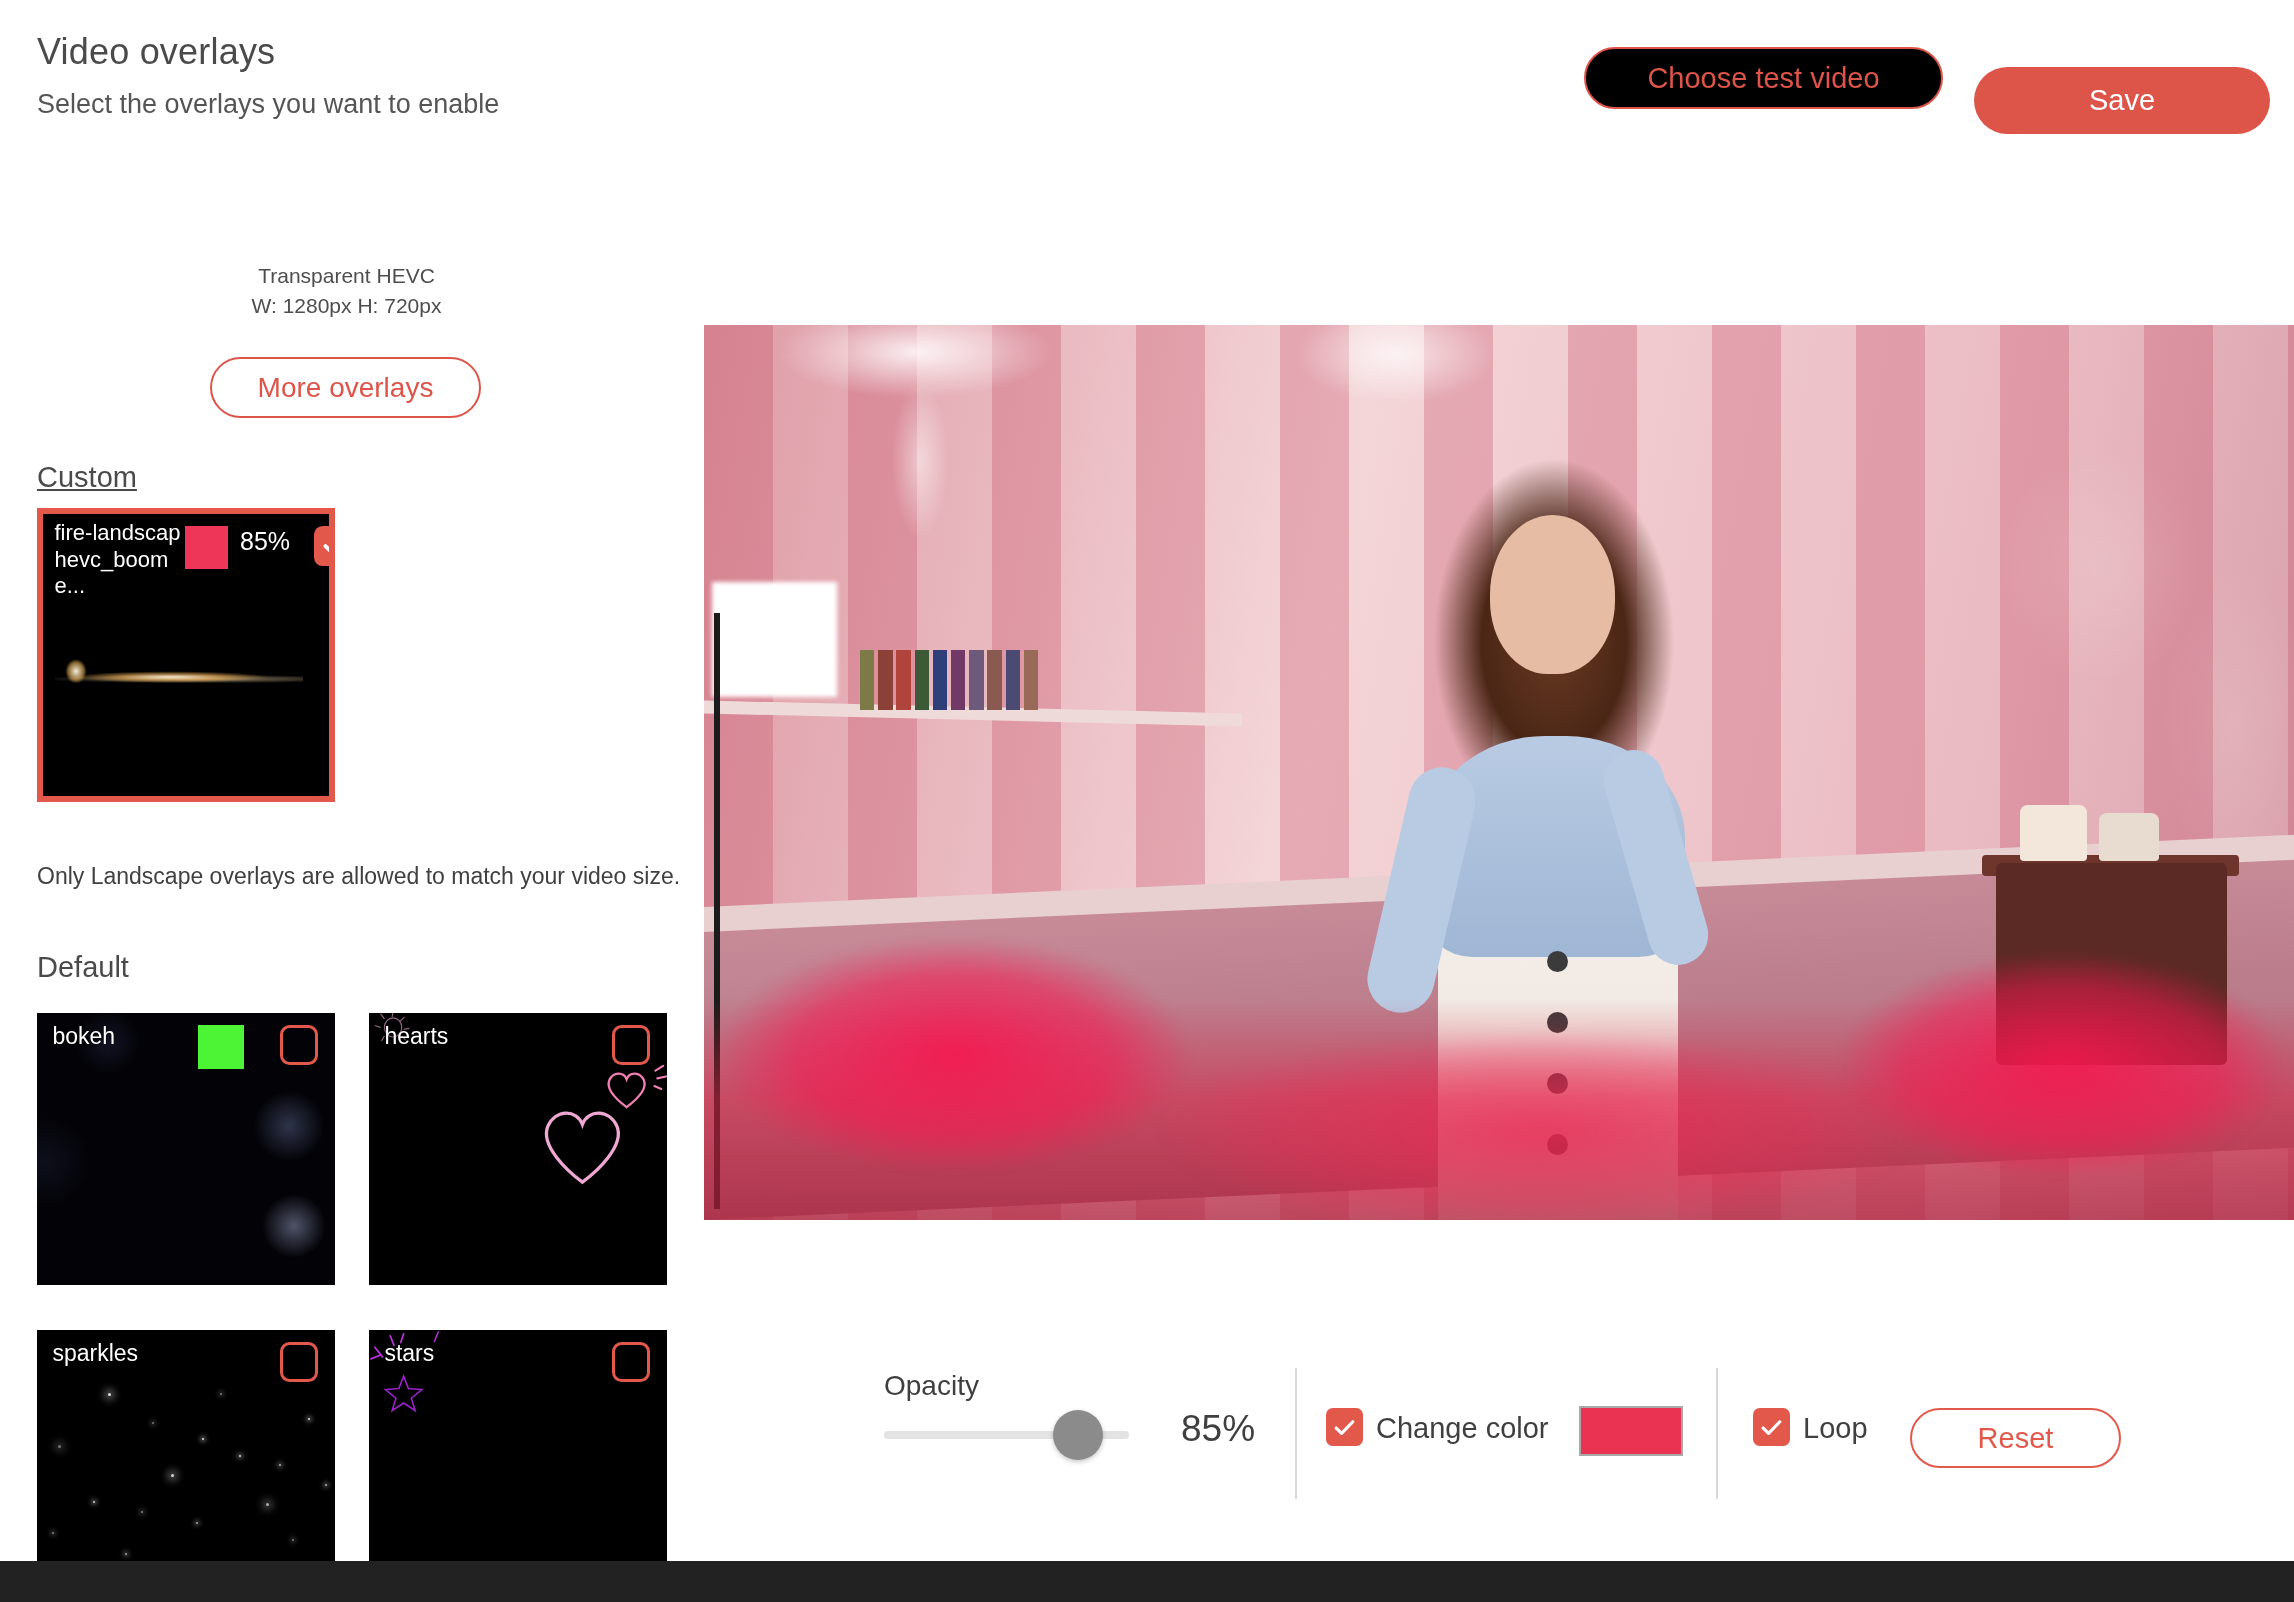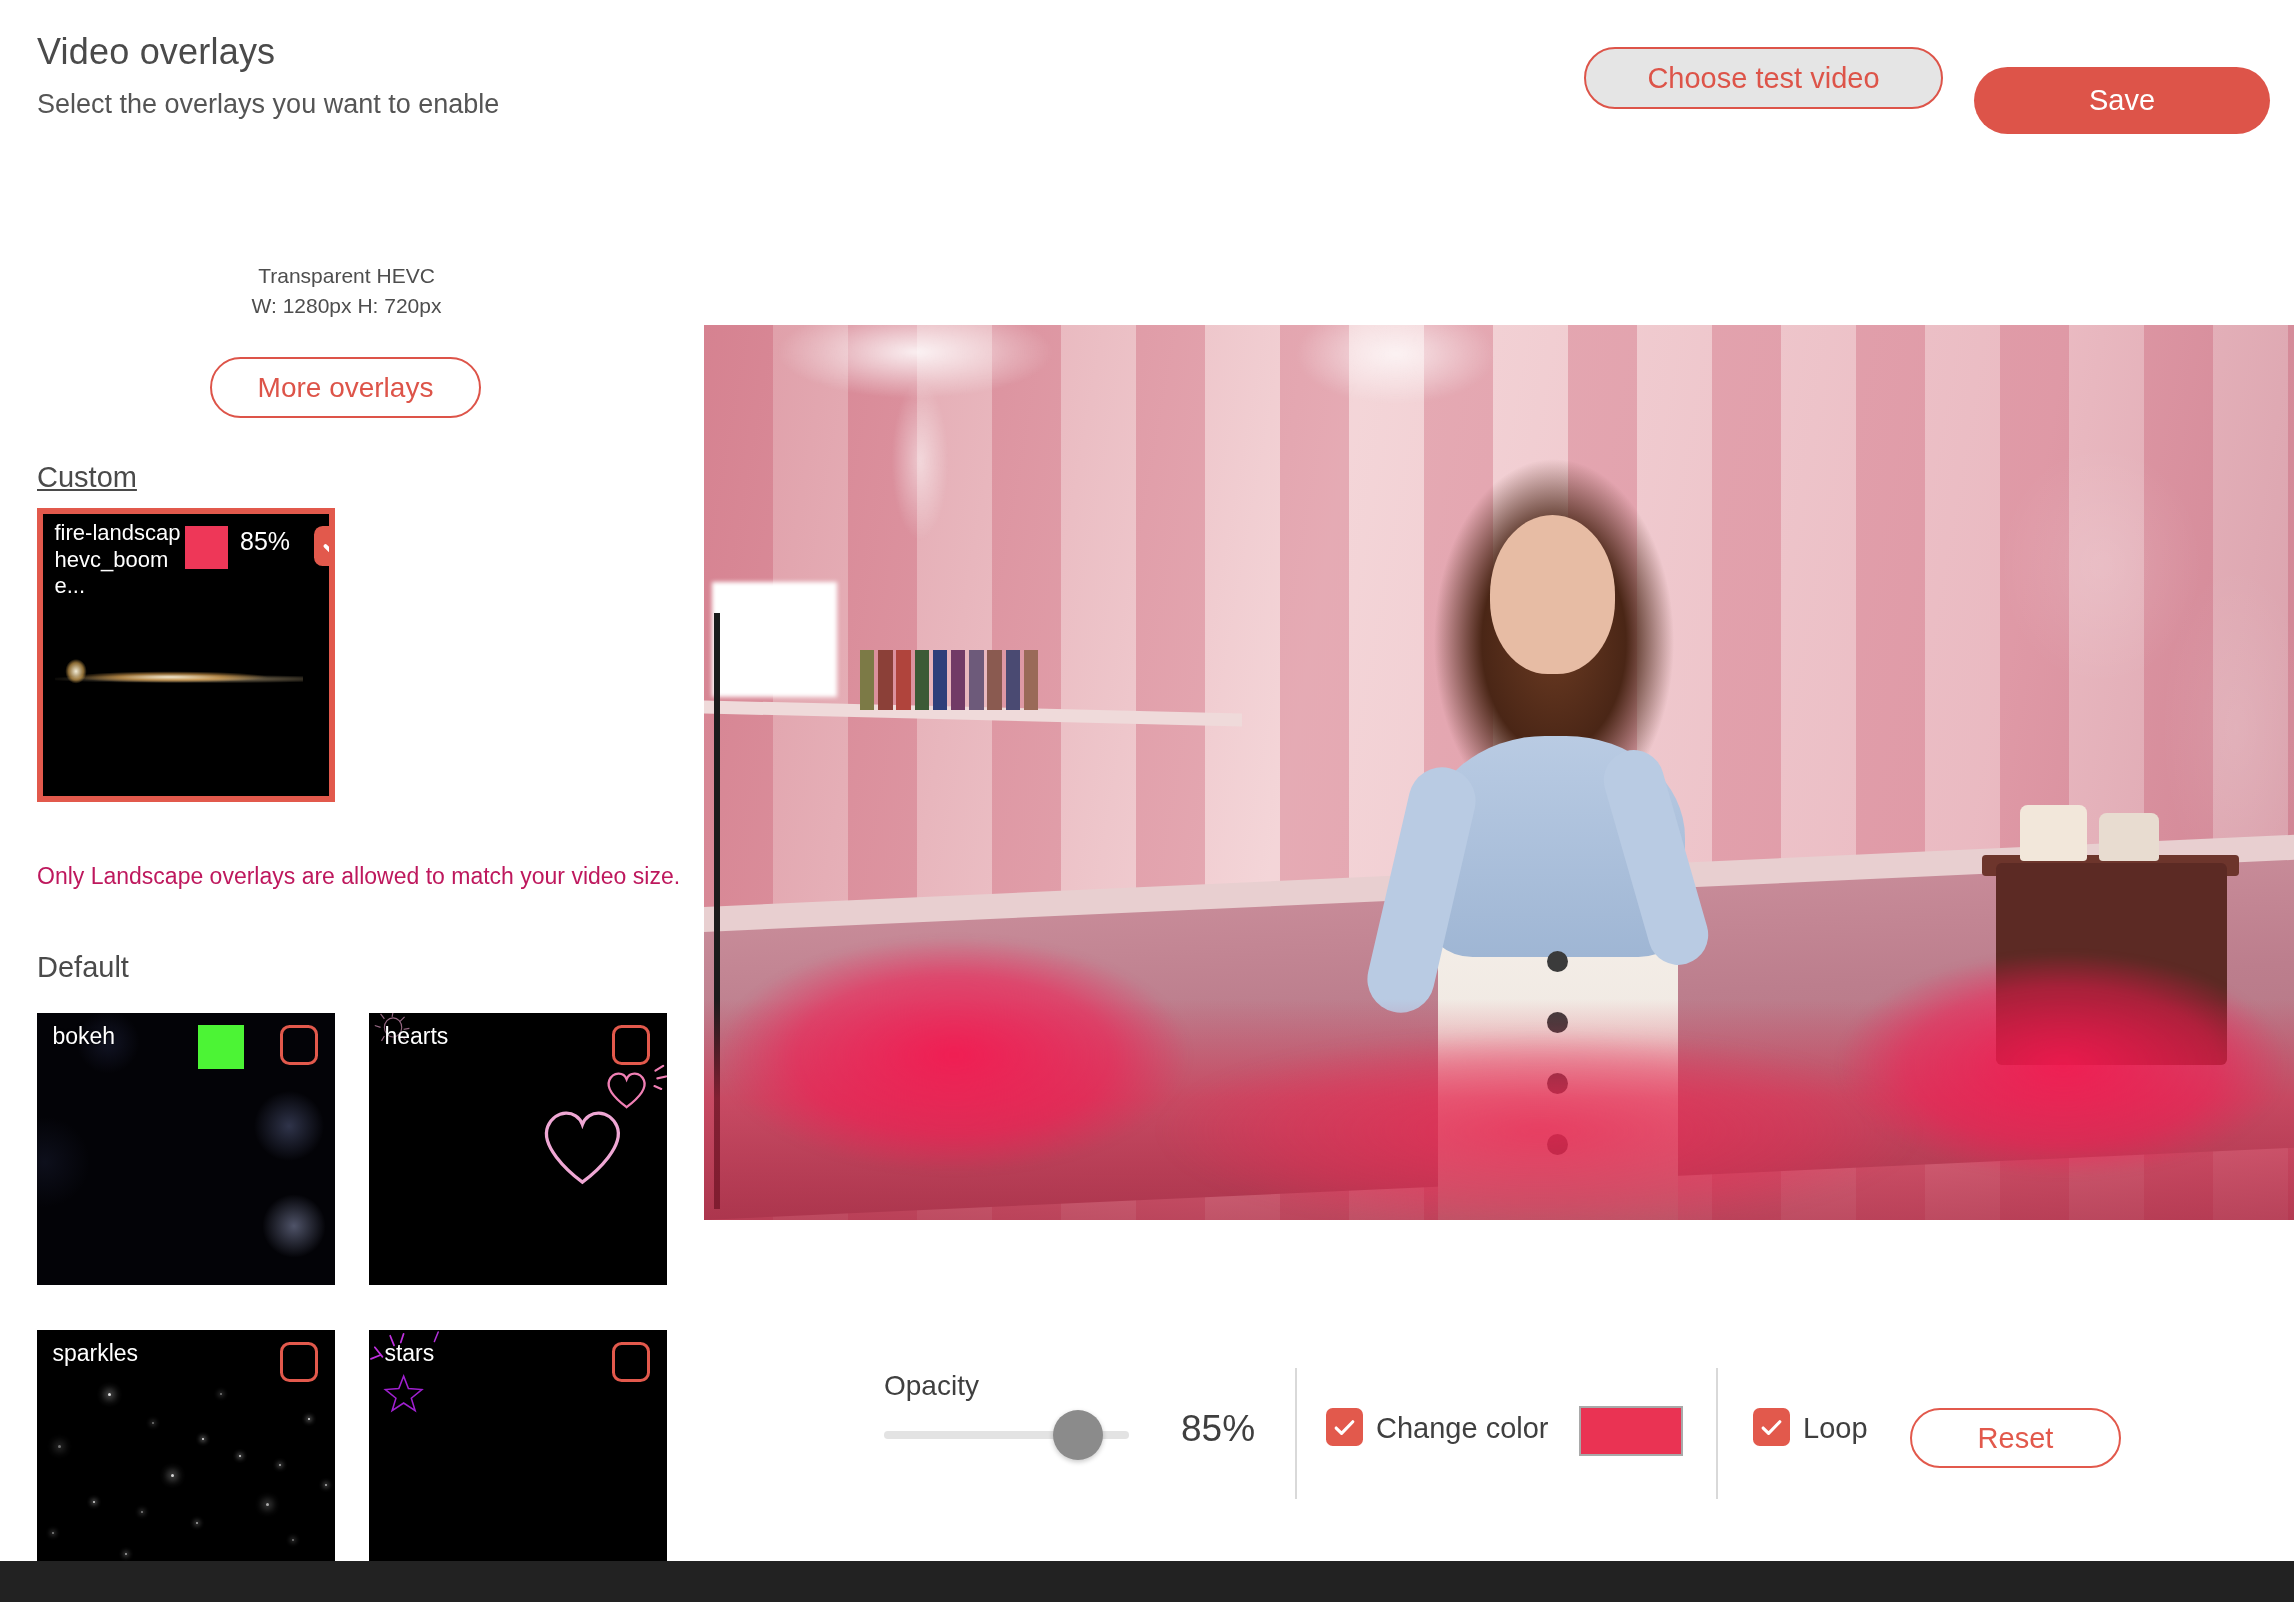--- a/index.html
+++ b/index.html
@@ -17,21 +17,21 @@
   .header-title{
     position:absolute;left:37px;top:31px;
     font-size:36px;color:#4a4a4a;font-weight:400;letter-spacing:0.2px;
   }
   .header-sub{
     position:absolute;left:37px;top:89px;
     font-size:27px;color:#555555;font-weight:400;
   }
   .btn-choose{
     position:absolute;left:1584px;top:47px;width:359px;height:62px;
-    border:2.9px solid #dd5449;border-radius:33px;background:#e5e5e5;
+    border:2.9px solid #dd5449;border-radius:33px;background:#000000;
     color:#dd5449;font-size:29px;display:flex;align-items:center;justify-content:center;
     box-sizing:border-box;cursor:pointer;
   }
   .btn-save{
     position:absolute;left:1974px;top:47px;width:296px;height:67px;
     background:#dd5449;border:none;border-radius:34px;
     color:#ffffff;font-size:29px;display:flex;align-items:center;justify-content:center;
     box-sizing:border-box;cursor:pointer;margin-top:20px;
   }
 
@@ -53,21 +53,21 @@
     box-sizing:border-box;cursor:pointer;
   }
 
   .section-label{
     position:absolute;font-size:29px;color:#4a4a4a;font-weight:400;
   }
   .lbl-custom{left:37px;top:461px;text-decoration:underline;}
   .lbl-default{left:37px;top:951px;text-align:center;}
 
   .note{
-    position:absolute;left:37px;top:863px;font-size:23px;color:#be185d;
+    position:absolute;left:37px;top:863px;font-size:23px;color:#404040;
   }
 
   
   .custom-card{
     position:absolute;left:37px;top:508px;width:298px;height:294px;
     border:6.7px solid #e2594c;box-sizing:border-box;background:#000;
     overflow:hidden;cursor:pointer;
   }
   .custom-card .inner{position:absolute;inset:0;background:#000;overflow:hidden;}
   .fire-trail{

